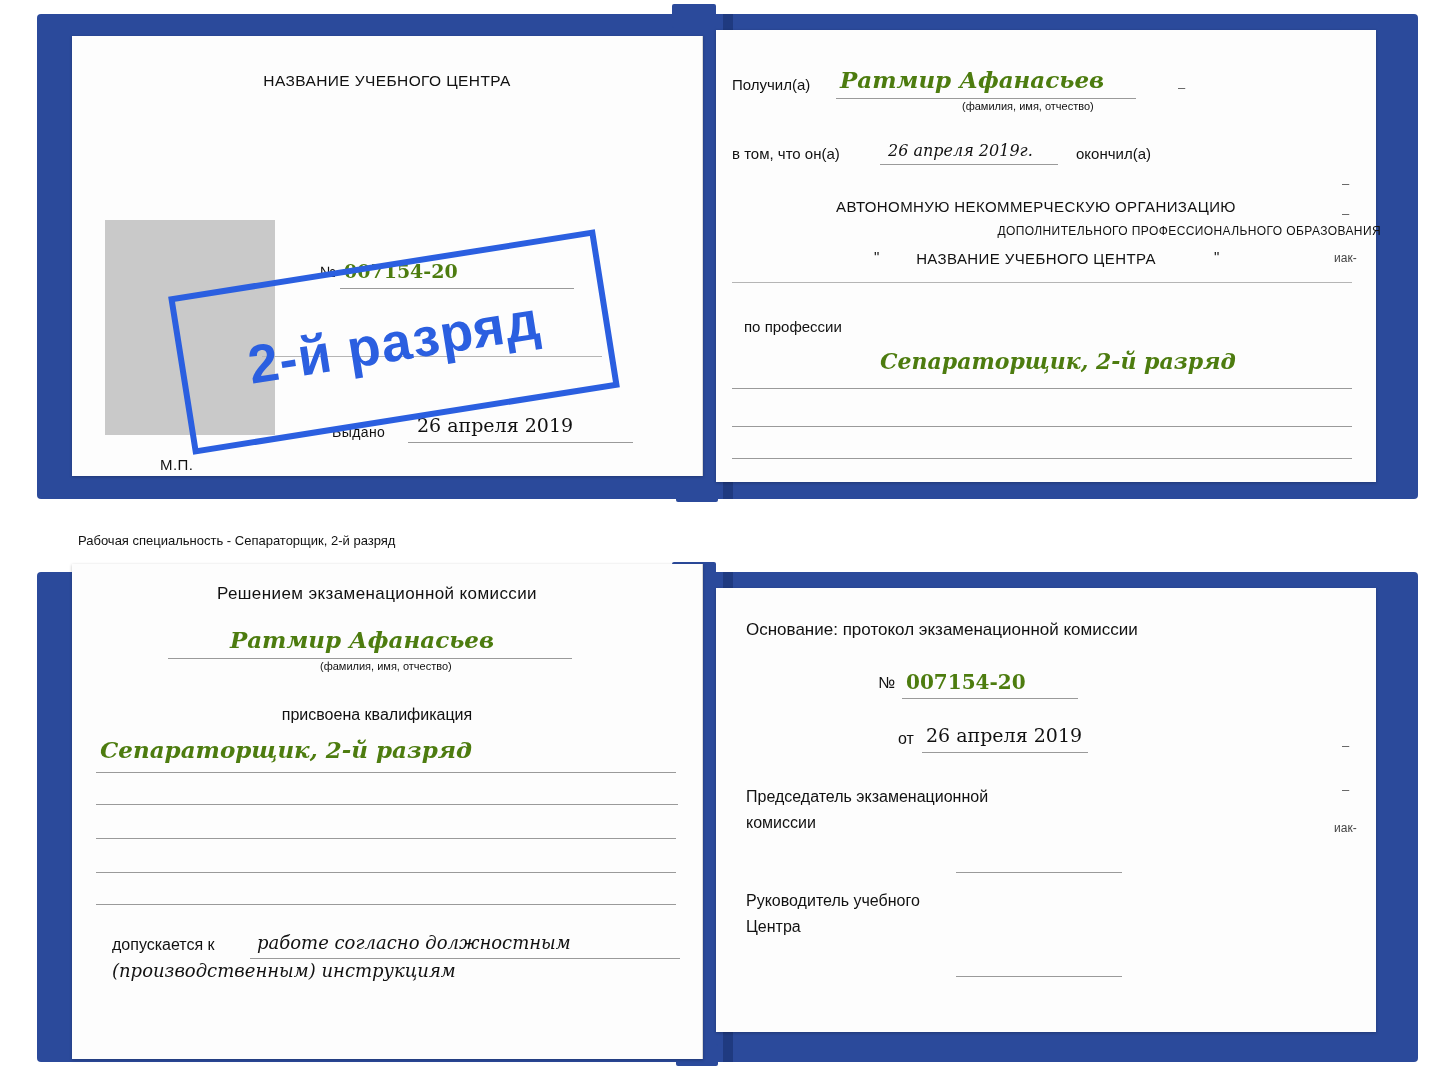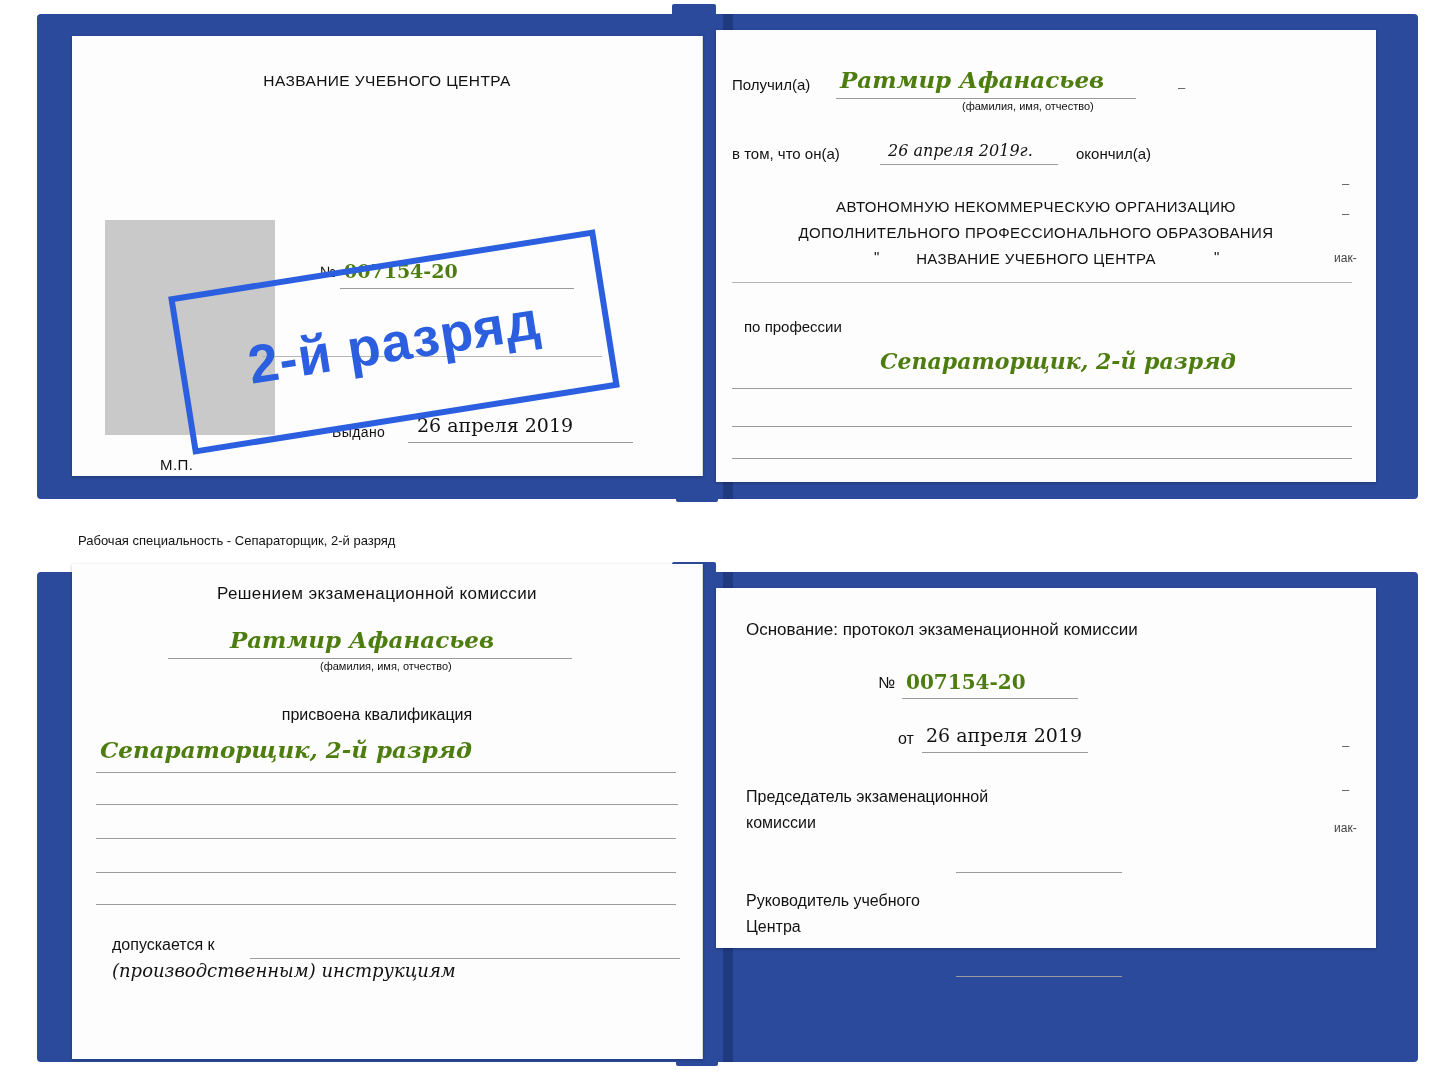--- a/index.html
+++ b/index.html
@@ -67,21 +67,21 @@
   <div class="rule" style="left:120px;top:68px;width:300px;"></div>
   <div class="txt small" style="left:246px;top:70px;">(фамилия, имя, отчество)</div>
   <div class="dash" style="left:462px;top:50px;">–</div>
 
   <div class="txt" style="left:16px;top:115px;font-size:15px;">в том, что он(а)</div>
   <div class="handp" style="left:172px;top:111px;font-size:16px;font-style:italic;">26 апреля 2019г.</div>
   <div class="rule" style="left:164px;top:134px;width:178px;"></div>
   <div class="txt" style="left:360px;top:115px;font-size:15px;">окончил(а)</div>
 
   <div class="cap" style="left:0;top:168px;width:640px;text-align:center;font-size:15px;">АВТОНОМНУЮ НЕКОММЕРЧЕСКУЮ ОРГАНИЗАЦИЮ</div>
-  <div class="cap" style="left:0;top:194px;width:640px;text-align:center;font-size:15px;">ДОПОЛНИТЕЛЬНОГО ПРОФЕССИОНАЛЬНОГО ОБРАЗОВАНИЯ</div>
+  <div class="cap" style="left:0;top:194px;width:640px;text-align:right;font-size:12px;padding-left:25px;">ДОПОЛНИТЕЛЬНОГО ПРОФЕССИОНАЛЬНОГО ОБРАЗОВАНИЯ</div>
   <div class="cap" style="left:158px;top:218px;font-size:15px;">"</div>
   <div class="cap" style="left:0;top:220px;width:640px;text-align:center;font-size:15px;">НАЗВАНИЕ УЧЕБНОГО ЦЕНТРА</div>
   <div class="cap" style="left:498px;top:218px;font-size:15px;">"</div>
   <div class="rule thin" style="left:16px;top:252px;width:620px;"></div>
 
   <div class="txt" style="left:28px;top:288px;font-size:15px;">по профессии</div>
   <div class="hand" style="left:32px;top:318px;width:620px;text-align:center;font-size:22px;">Сепараторщик, 2-й разряд</div>
   <div class="rule" style="left:16px;top:358px;width:620px;"></div>
   <div class="rule" style="left:16px;top:396px;width:620px;"></div>
   <div class="rule" style="left:16px;top:428px;width:620px;"></div>
@@ -110,25 +110,26 @@
   <div class="txt" style="left:0;top:142px;width:610px;text-align:center;font-size:16px;">присвоена квалификация</div>
 
   <div class="hand" style="left:28px;top:172px;font-size:23px;">Сепараторщик, 2-й разряд</div>
   <div class="rule" style="left:24px;top:208px;width:580px;"></div>
   <div class="rule" style="left:24px;top:240px;width:582px;"></div>
   <div class="rule" style="left:24px;top:274px;width:580px;"></div>
   <div class="rule" style="left:24px;top:308px;width:580px;"></div>
   <div class="rule" style="left:24px;top:340px;width:580px;"></div>
 
   <div class="txt" style="left:40px;top:372px;font-size:16px;">допускается к</div>
+  <div class="handp" style="left:185px;top:368px;font-size:18px;font-style:italic;">работе согласно должностным</div>
   <div class="rule" style="left:178px;top:394px;width:430px;"></div>
   <div class="handp" style="left:40px;top:396px;font-size:18px;font-style:italic;">(производственным) инструкциям</div>
 </div>
 
-<div class="page" style="left:716px;top:588px;width:660px;height:360px;">
+<div class="page" style="left:716px;top:588px;width:660px;height:444px;">
   <div class="txt" style="left:30px;top:32px;font-size:17px;">Основание: протокол экзаменационной комиссии</div>
 
   <div class="txt" style="left:162px;top:86px;font-size:16px;">№</div>
   <div class="hand" style="left:190px;top:82px;font-size:20px;font-style:normal;">007154-20</div>
   <div class="rule" style="left:186px;top:110px;width:176px;"></div>
 
   <div class="txt" style="left:182px;top:142px;font-size:16px;">от</div>
   <div class="handp" style="left:210px;top:136px;font-size:19px;font-style:normal;">26 апреля 2019</div>
   <div class="rule" style="left:206px;top:164px;width:166px;"></div>
 

